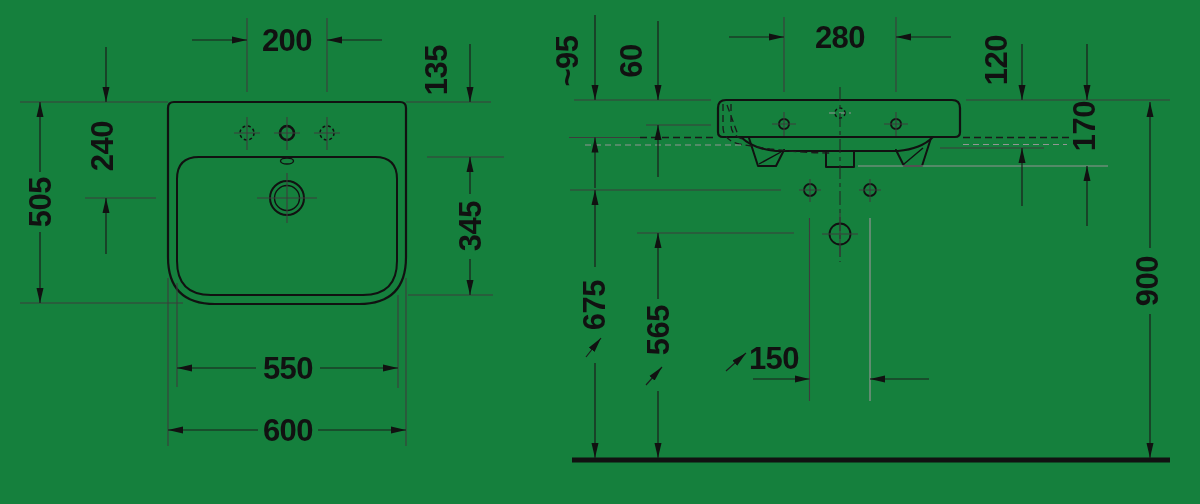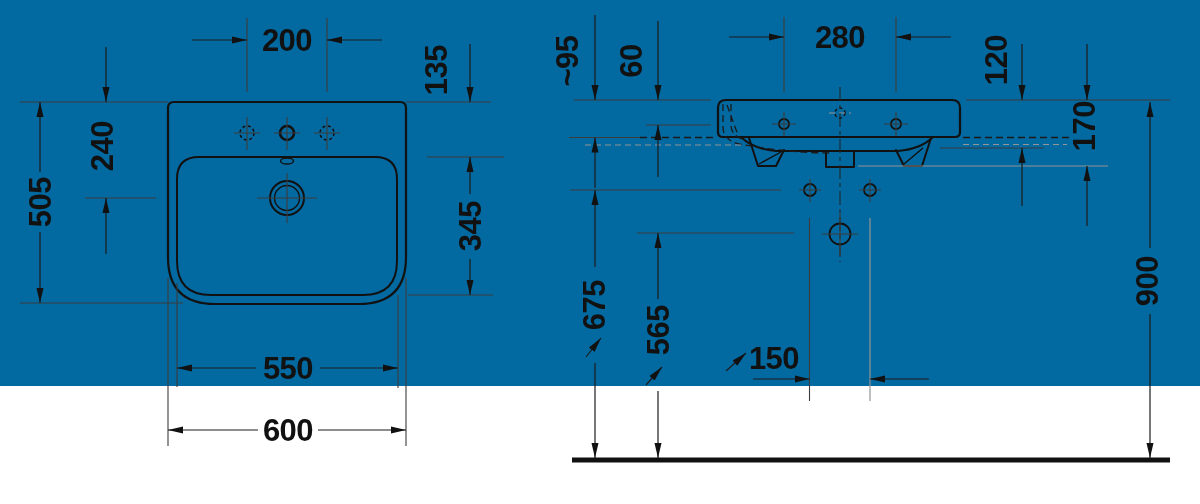--- a/index.html
+++ b/index.html
@@ -1,16 +1,16 @@
 <!DOCTYPE html>
 <html><head>
 <meta charset="utf-8">
 <style>
   html,body{margin:0;padding:0;background:#ffffff;width:1200px;height:504px;overflow:hidden;}
-  #canvas{width:1200px;height:386px;background:#0369a1;}
+  #canvas{width:1200px;height:504px;background:#15803d;}
   svg{display:block;}
   .s-main{fill:none;stroke:#111;stroke-width:2.2;stroke-linejoin:round;stroke-linecap:round;}
   .s-med{fill:none;stroke:#111;stroke-width:2;stroke-linejoin:round;stroke-linecap:round;}
   .s-det{fill:none;stroke:#111;stroke-width:1.4;}
   .s-thin{fill:none;stroke:#3c3c3c;stroke-width:1.1;}
   .s-gray{fill:none;stroke:#949494;stroke-width:1.2;}
   .s-dash{fill:none;stroke:#1a1a1a;stroke-width:1.3;stroke-dasharray:7 4;}
   .s-dashg{fill:none;stroke:#949494;stroke-width:1.2;stroke-dasharray:6 4;}
   .s-dim{fill:none;stroke:#1c1c1c;stroke-width:1.2;}
   .s-center{fill:none;stroke:#222;stroke-width:1;stroke-dasharray:14 4 4 4;}

